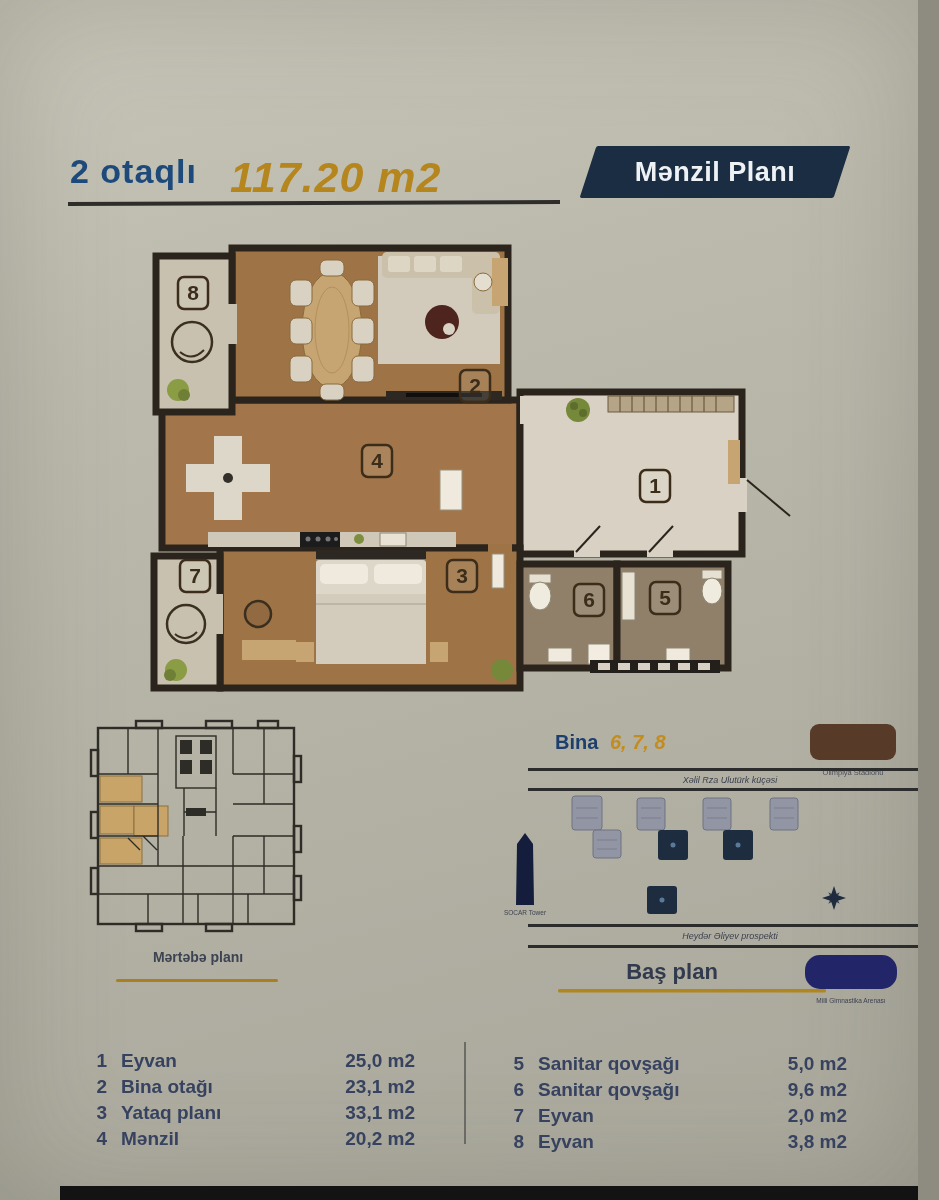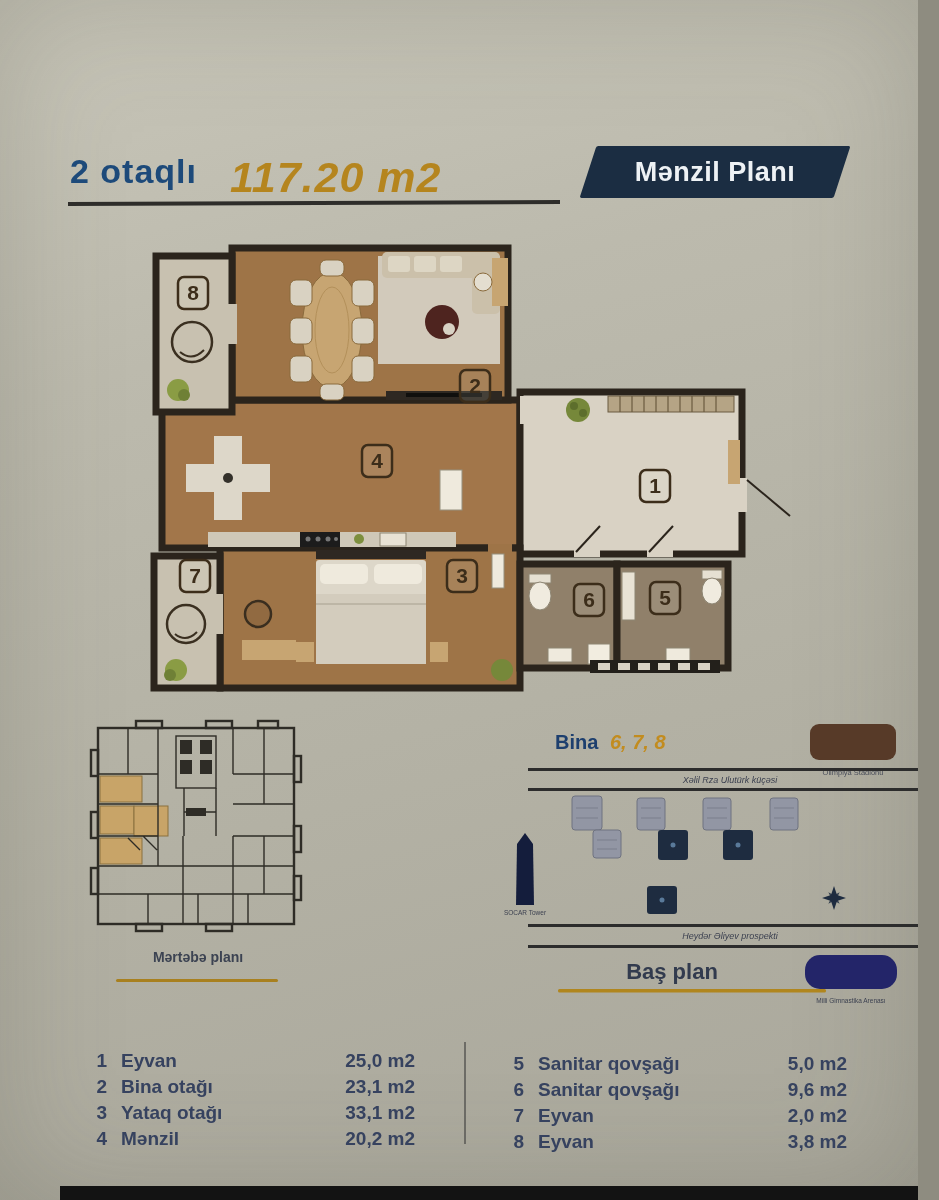--- a/index.html
+++ b/index.html
@@ -294,21 +294,21 @@
       <span class="legend-name">Eyvan</span>
       <span class="legend-area">25,0 m2</span>
     </div>
     <div class="legend-row">
       <span class="legend-num">2</span>
       <span class="legend-name">Bina otağı</span>
       <span class="legend-area">23,1 m2</span>
     </div>
     <div class="legend-row">
       <span class="legend-num">3</span>
-      <span class="legend-name">Yataq otağı</span>
+      <span class="legend-name">Yataq planı</span>
       <span class="legend-area">33,1 m2</span>
     </div>
     <div class="legend-row">
       <span class="legend-num">4</span>
       <span class="legend-name">Mənzil</span>
       <span class="legend-area">20,2 m2</span>
     </div>
   </div>
 
   <div class="abs legend-divider"></div>

